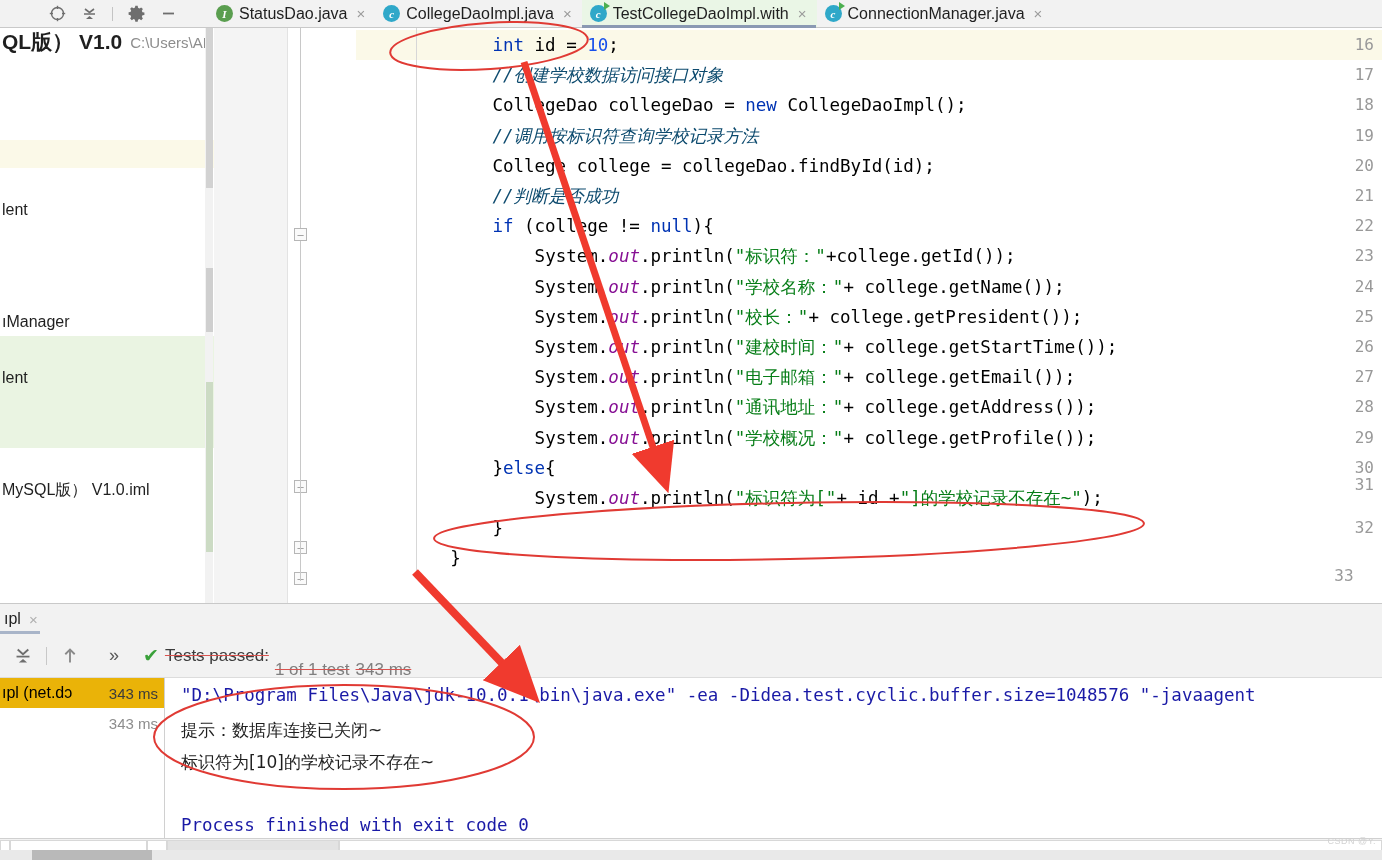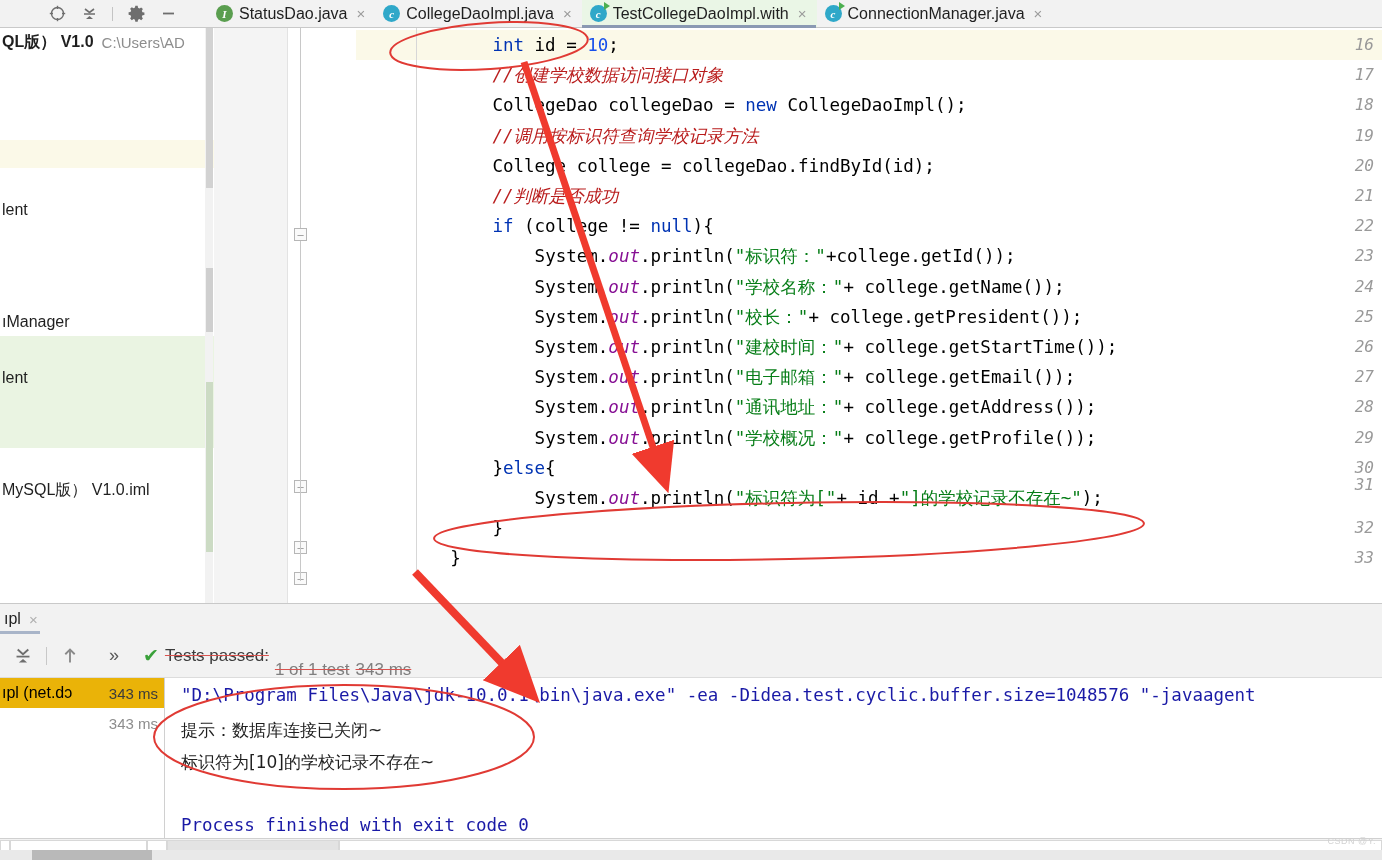--- a/index.html
+++ b/index.html
@@ -75,32 +75,32 @@
   }
   .gutter {
     position:absolute; left:0; top:0; width:74px; height:100%;
     background:#f4f4f4; border-right:1px solid #e3e3e3;
   }
   .fold-col { position:absolute; left:74px; top:0; width:68px; height:100%; background:#ffffff; }
   .code-area { position:absolute; left:142px; top:0; right:0; height:100%; }
 
   .lnum {
     position:absolute; right:8px; width:60px; text-align:right;
-    font-family:"DejaVu Sans Mono", monospace; font-size:16px; color:#999999;font-style:italic;
+    font-family:"DejaVu Sans Mono", monospace; font-size:16px; color:#999999;
   }
   .hl-line { position:absolute; left:0; width:100%; height:30px; background:#fbf9e8; }
 
   .cline {
     position:absolute; left:0; white-space:pre; height:30px; line-height:30px;
     font-family:"DejaVu Sans Mono", monospace; font-size:17.5px; color:#000000;
   }
   .kw   { color:#0033b3; }
   .num  { color:#1750eb; }
   .str  { color:#067d17; }
-  .cmt  { color:#b91c1c; font-style:italic; }
+  .cmt  { color:#0c4a6e; font-style:italic; }
   .fld  { color:#871094; font-style:italic; }
 
   
   .foldmark {
     position:absolute; width:13px; height:13px; border:1px solid #b6b6b6;
     background:#fafafa; display:flex; align-items:center; justify-content:center;
     color:#8a8a8a; font-size:11px; line-height:1;
   }
   .foldline { position:absolute; width:1px; background:#c8c8c8; }
   .blockline { position:absolute; width:1px; background:#d7d7d7; }
@@ -225,21 +225,21 @@
       <div class="tab">
         <span class="ficon cls run">c</span>
         <span>ConnectionManager.java</span>
         <span class="close">×</span>
       </div>
     </div>
   </div>
 
   <div class="project">
     <div class="prow" style="top:0px">
-      <span class="pbold" style="font-size:16px">QL版） V1.0</span>
+      <span class="pbold" style="font-size:21px">QL版） V1.0</span>
       <span class="pmuted" style="margin-left:8px;font-size:15px">C:\Users\AD</span>
     </div>
     <div class="prow" style="top:28px">
         <span></span>
       </div>
     <div class="prow" style="top:56px">
         <span></span>
       </div>
     <div class="prow" style="top:84px">
         <span></span>
@@ -315,21 +315,21 @@
         <div class="lnum" style="top: 213.4px; line-height: 30px;">23</div>
         <div class="lnum" style="top: 243.6px; line-height: 30px;">24</div>
         <div class="lnum" style="top: 273.8px; line-height: 30px;">25</div>
         <div class="lnum" style="top: 304px; line-height: 30px;">26</div>
         <div class="lnum" style="top: 334.2px; line-height: 30px;">27</div>
         <div class="lnum" style="top: 364.4px; line-height: 30px;">28</div>
         <div class="lnum" style="top: 394.6px; line-height: 30px;">29</div>
         <div class="lnum" style="top: 424.8px; line-height: 30px;">30</div>
         <div class="lnum" style="top: 442px; line-height: 30px;">31</div>
         <div class="lnum" style="top: 485.2px; line-height: 30px;">32</div>
-        <div class="lnum" style="top: 515px; line-height: 30px;">33</div>
+        <div class="lnum" style="top: 533px; line-height: 30px; text-align: center;">33</div>
       </div>
 
     <div id="codelines">
         <div class="cline" style="top: 2px; left: 278.4px;"><span class="kw">int</span><span> id = </span><span class="num">10</span><span>;</span></div>
         <div class="cline" style="top: 32.2px; left: 278.4px;"><span class="cmt">//创建学校数据访问接口对象</span></div>
         <div class="cline" style="top: 62.4px; left: 278.4px;"><span>CollegeDao collegeDao = </span><span class="kw">new</span><span> CollegeDaoImpl();</span></div>
         <div class="cline" style="top: 92.6px; left: 278.4px;"><span class="cmt">//调用按标识符查询学校记录方法</span></div>
         <div class="cline" style="top: 122.8px; left: 278.4px;"><span>College college = collegeDao.findById(id);</span></div>
         <div class="cline" style="top: 153px; left: 278.4px;"><span class="cmt">//判断是否成功</span></div>
         <div class="cline" style="top: 183.2px; left: 278.4px;"><span class="kw">if</span><span> (college != </span><span class="kw">null</span><span>){</span></div>

